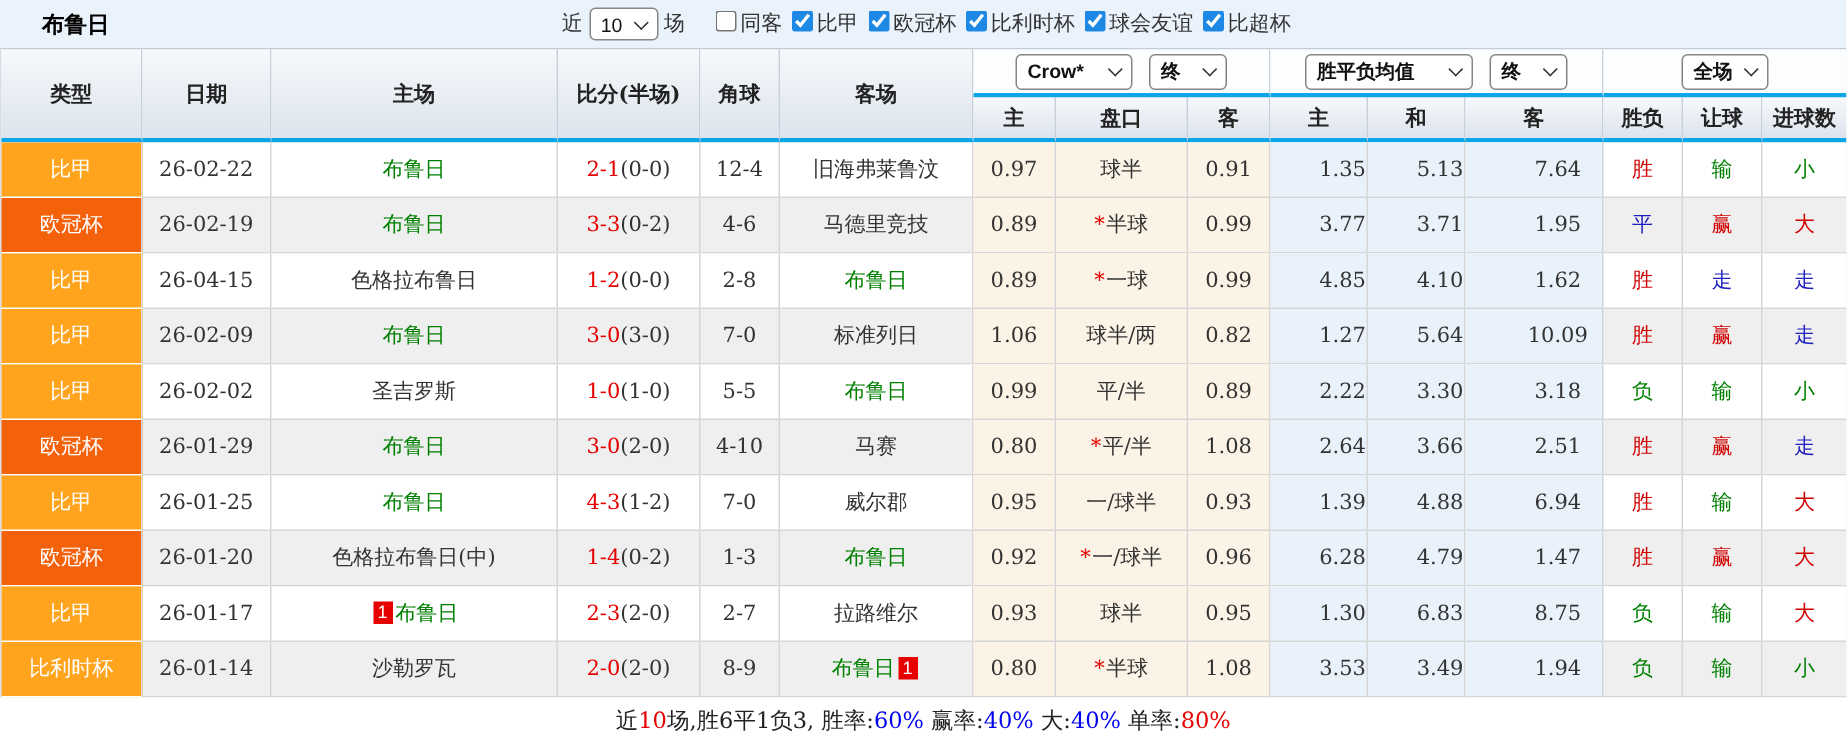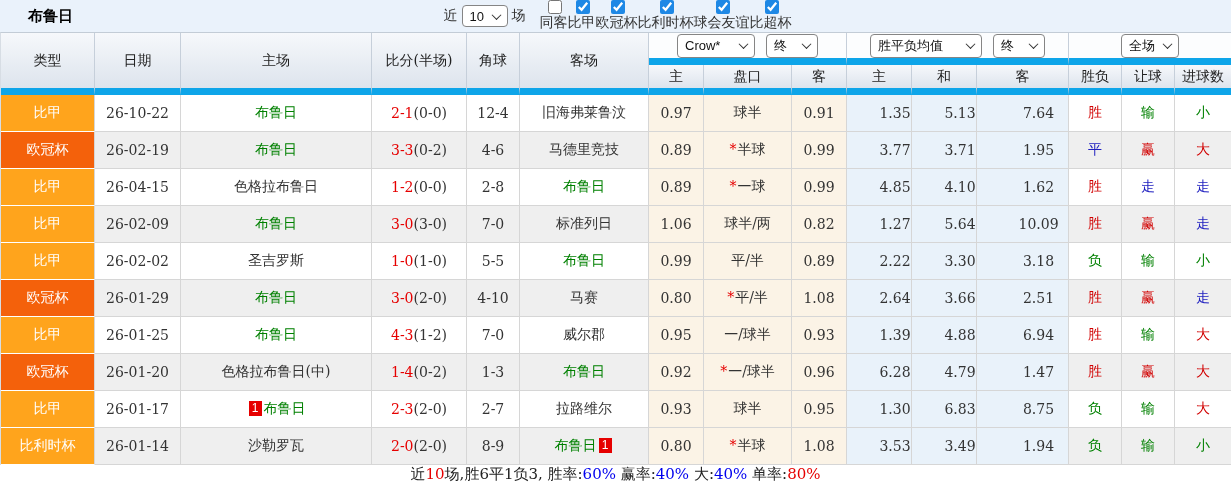--- a/index.html
+++ b/index.html
@@ -7,21 +7,21 @@
        font-family:"DejaVu Serif","Liberation Serif",serif;color:#333;}
 
   
   .topbar{height:32px;background:var(--topbar-bg,#eaf2fb);position:relative;
           display:flex;align-items:center;}
   .title{position:absolute;left:28px;font-size:15px;font-weight:bold;color:#000;}
   .controls{position:absolute;left:50%;transform:translateX(-50%);
             display:flex;align-items:center;white-space:nowrap;font-size:14px;}
   .controls .txt{margin:0 4px;}
   .filters{display:flex;align-items:center;}
-  .filters label{display:inline-flex;align-items:center;cursor:pointer;flex-direction:column;}
+  .filters label{display:inline-flex;align-items:flex-start;cursor:pointer;}
   .filters label:first-child{margin-left:10px;}
   .filters input{width:14px;height:14px;accent-color:#1e88e5;margin:0 3px 0 6px;}
 
   
   .sel{display:inline-flex;align-items:center;justify-content:space-between;
        background:#fff;border:1px solid #858585;border-radius:4px;height:24px;
        padding:0 7px;font-family:"Liberation Sans",sans-serif;font-size:13px;
        color:#111;cursor:default;box-sizing:border-box;}
   .sel .caret{width:6px;height:6px;border-right:1.8px solid #333;
        border-bottom:1.8px solid #333;transform:rotate(45deg) translate(-1px,-1px);
@@ -29,23 +29,23 @@
   .sel-recent{height:22px;min-width:46px;}
   .sel-company{min-width:78px;}
   .sel-time{min-width:52px;}
   .sel-avg{min-width:112px;align-items:center;}
   .sel-scope{min-width:58px;}
 
   
   table{border-collapse:separate;border-spacing:0;table-layout:fixed;
         width:1231px;border-top:1px solid #c3ccd6;border-left:1px solid #d7dde4;}
   th,td{overflow:hidden;white-space:nowrap;text-align:center;padding:0;}
-  th{font-weight:normal;font-size:14px;color:#222;
+  th{font-weight:bold;font-size:14px;color:#222;
      background:linear-gradient(#f6f8fb,#dde4ed);
-     border-right:1px solid #c6cfda;border-bottom:7px solid #0ea5e9;}
+     border-right:1px solid #c6cfda;border-bottom:3px solid #0ea5e9;}
   th.th-drop{background:#fcfdfe;}
   .drop-wrap{display:flex;align-items:center;justify-content:center;gap:11px;}
   thead tr.r1{height:32px;}
   thead tr.r2{height:30px;}
   tbody tr{height:37px;background:#fff;}
   tbody tr.stripe{background:var(--stripe,#efefef);}
   td{font-size:14px;color:#333;border-right:1px solid #d6d6d6;border-bottom:1px solid #d6d6d6;}
   td.td-league{color:#fff;border-bottom:1px solid #fff;font-size:14px;}
   td.td-cream{background:var(--cream,#fbf3e6);}
   td.td-blue{background:var(--lightblue,#e9f2fa);padding-left:32px;}
@@ -53,21 +53,21 @@
   .sc{color:var(--score-red,#e60000);} .half{color:#333;}
   .star{color:var(--score-red,#e60000);margin-right:1px;}
   .rbadge{display:inline-block;background:#e60000;color:#fff;width:13px;height:15px;
           line-height:15px;font-size:12px;margin:0 2px;vertical-align:1px;
           font-family:"Liberation Sans",sans-serif;}
   td.c-red{color:var(--result-red,#d10000);}
   td.c-green{color:var(--result-green,#008000);}
   td.c-blue{color:var(--result-blue,#2020c0);}
 
   
-  .footer{height:31px;display:flex;align-items:flex-start;justify-content:center;
+  .footer{height:31px;display:flex;align-items:center;justify-content:center;
           font-size:15px;background:#fff;}
   .seg-dark{color:#222;} .seg-blue{color:var(--footer-blue,#0000ee);}
   .seg-red{color:var(--footer-red,#e60000);}
 </style>
 </head>
 <body>
 
 <div class="app">
 
   <div class="topbar">
@@ -175,21 +175,21 @@
         <th>和</th>
         <th>客</th>
         <th>胜负</th>
         <th>让球</th>
         <th>进球数</th>
       </tr>
     </thead>
     <tbody>
         <tr>
           <td class="td-league" style="background: rgb(255, 164, 28);">比甲</td>
-          <td class="td-date">26-10-22</td>
+          <td class="td-date">26-02-22</td>
           <td class="td-team"><span class="tname self">布鲁日</span></td>
           <td class="td-score"><span class="sc">2-1</span><span class="half">(0-0)</span></td>
           <td class="td-corner">12-4</td>
           <td class="td-team"><span class="tname">旧海弗莱鲁汶</span></td>
           <td class="td-cream">0.97</td>
           <td class="td-cream">球半</td>
           <td class="td-cream">0.91</td>
           <td class="td-blue">1.35</td>
           <td class="td-blue">5.13</td>
           <td class="td-blue">7.64</td>

